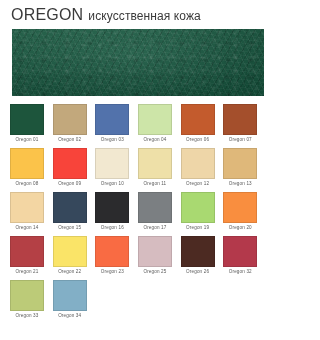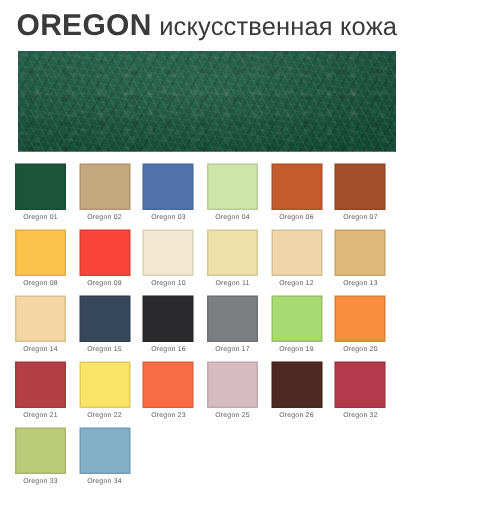--- a/index.html
+++ b/index.html
@@ -25,27 +25,27 @@
 
   
   .header {
     padding: 6px 0 5px 11px;
     display: flex;
     align-items: baseline;
     gap: 5px;
     white-space: nowrap;
   }
   .brand {
-    font-size: 20px;
-    font-weight: bold;
+    font-size: 16px;
+    font-weight: normal;
     letter-spacing: 0.2px;
     color: #3a3a3a;
   }
   .subtitle {
-    font-size: 17px;
+    font-size: 12px;
     font-weight: normal;
     letter-spacing: 0.1px;
     color: #3a3a3a;
   }
 
   
   .banner-wrap {
     padding: 0 12px 0 12px;
   }
   .banner {

